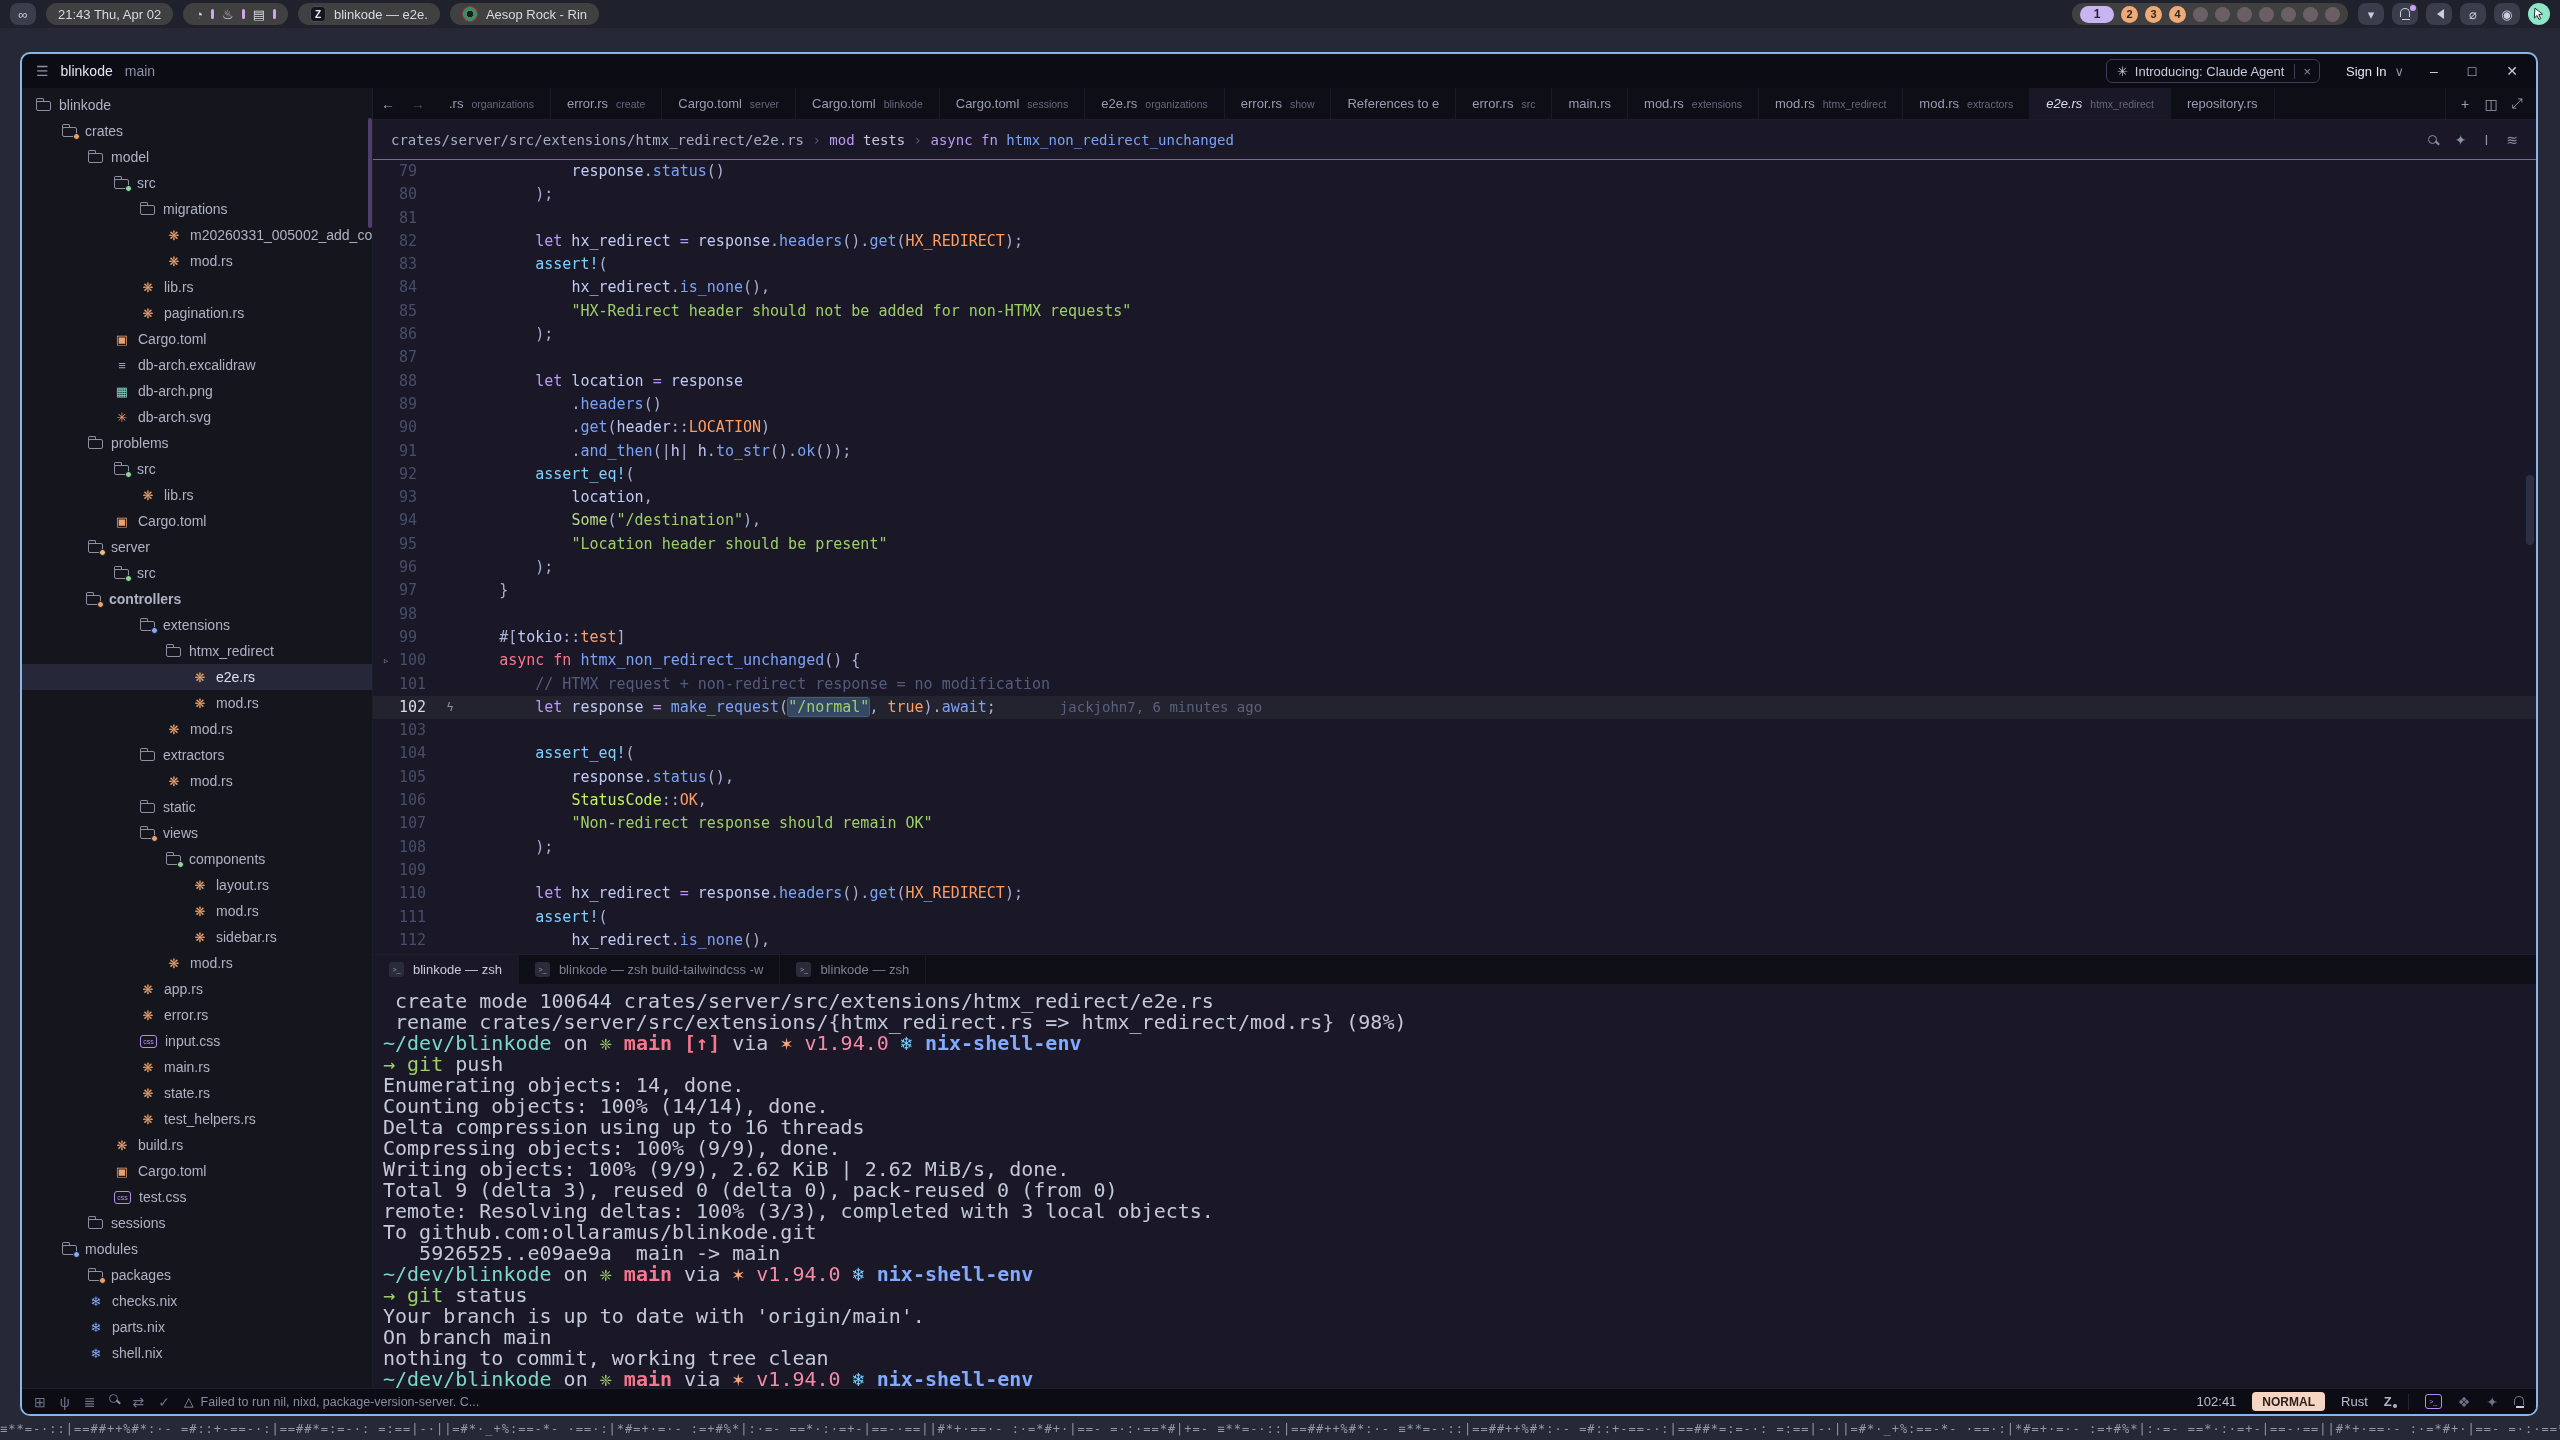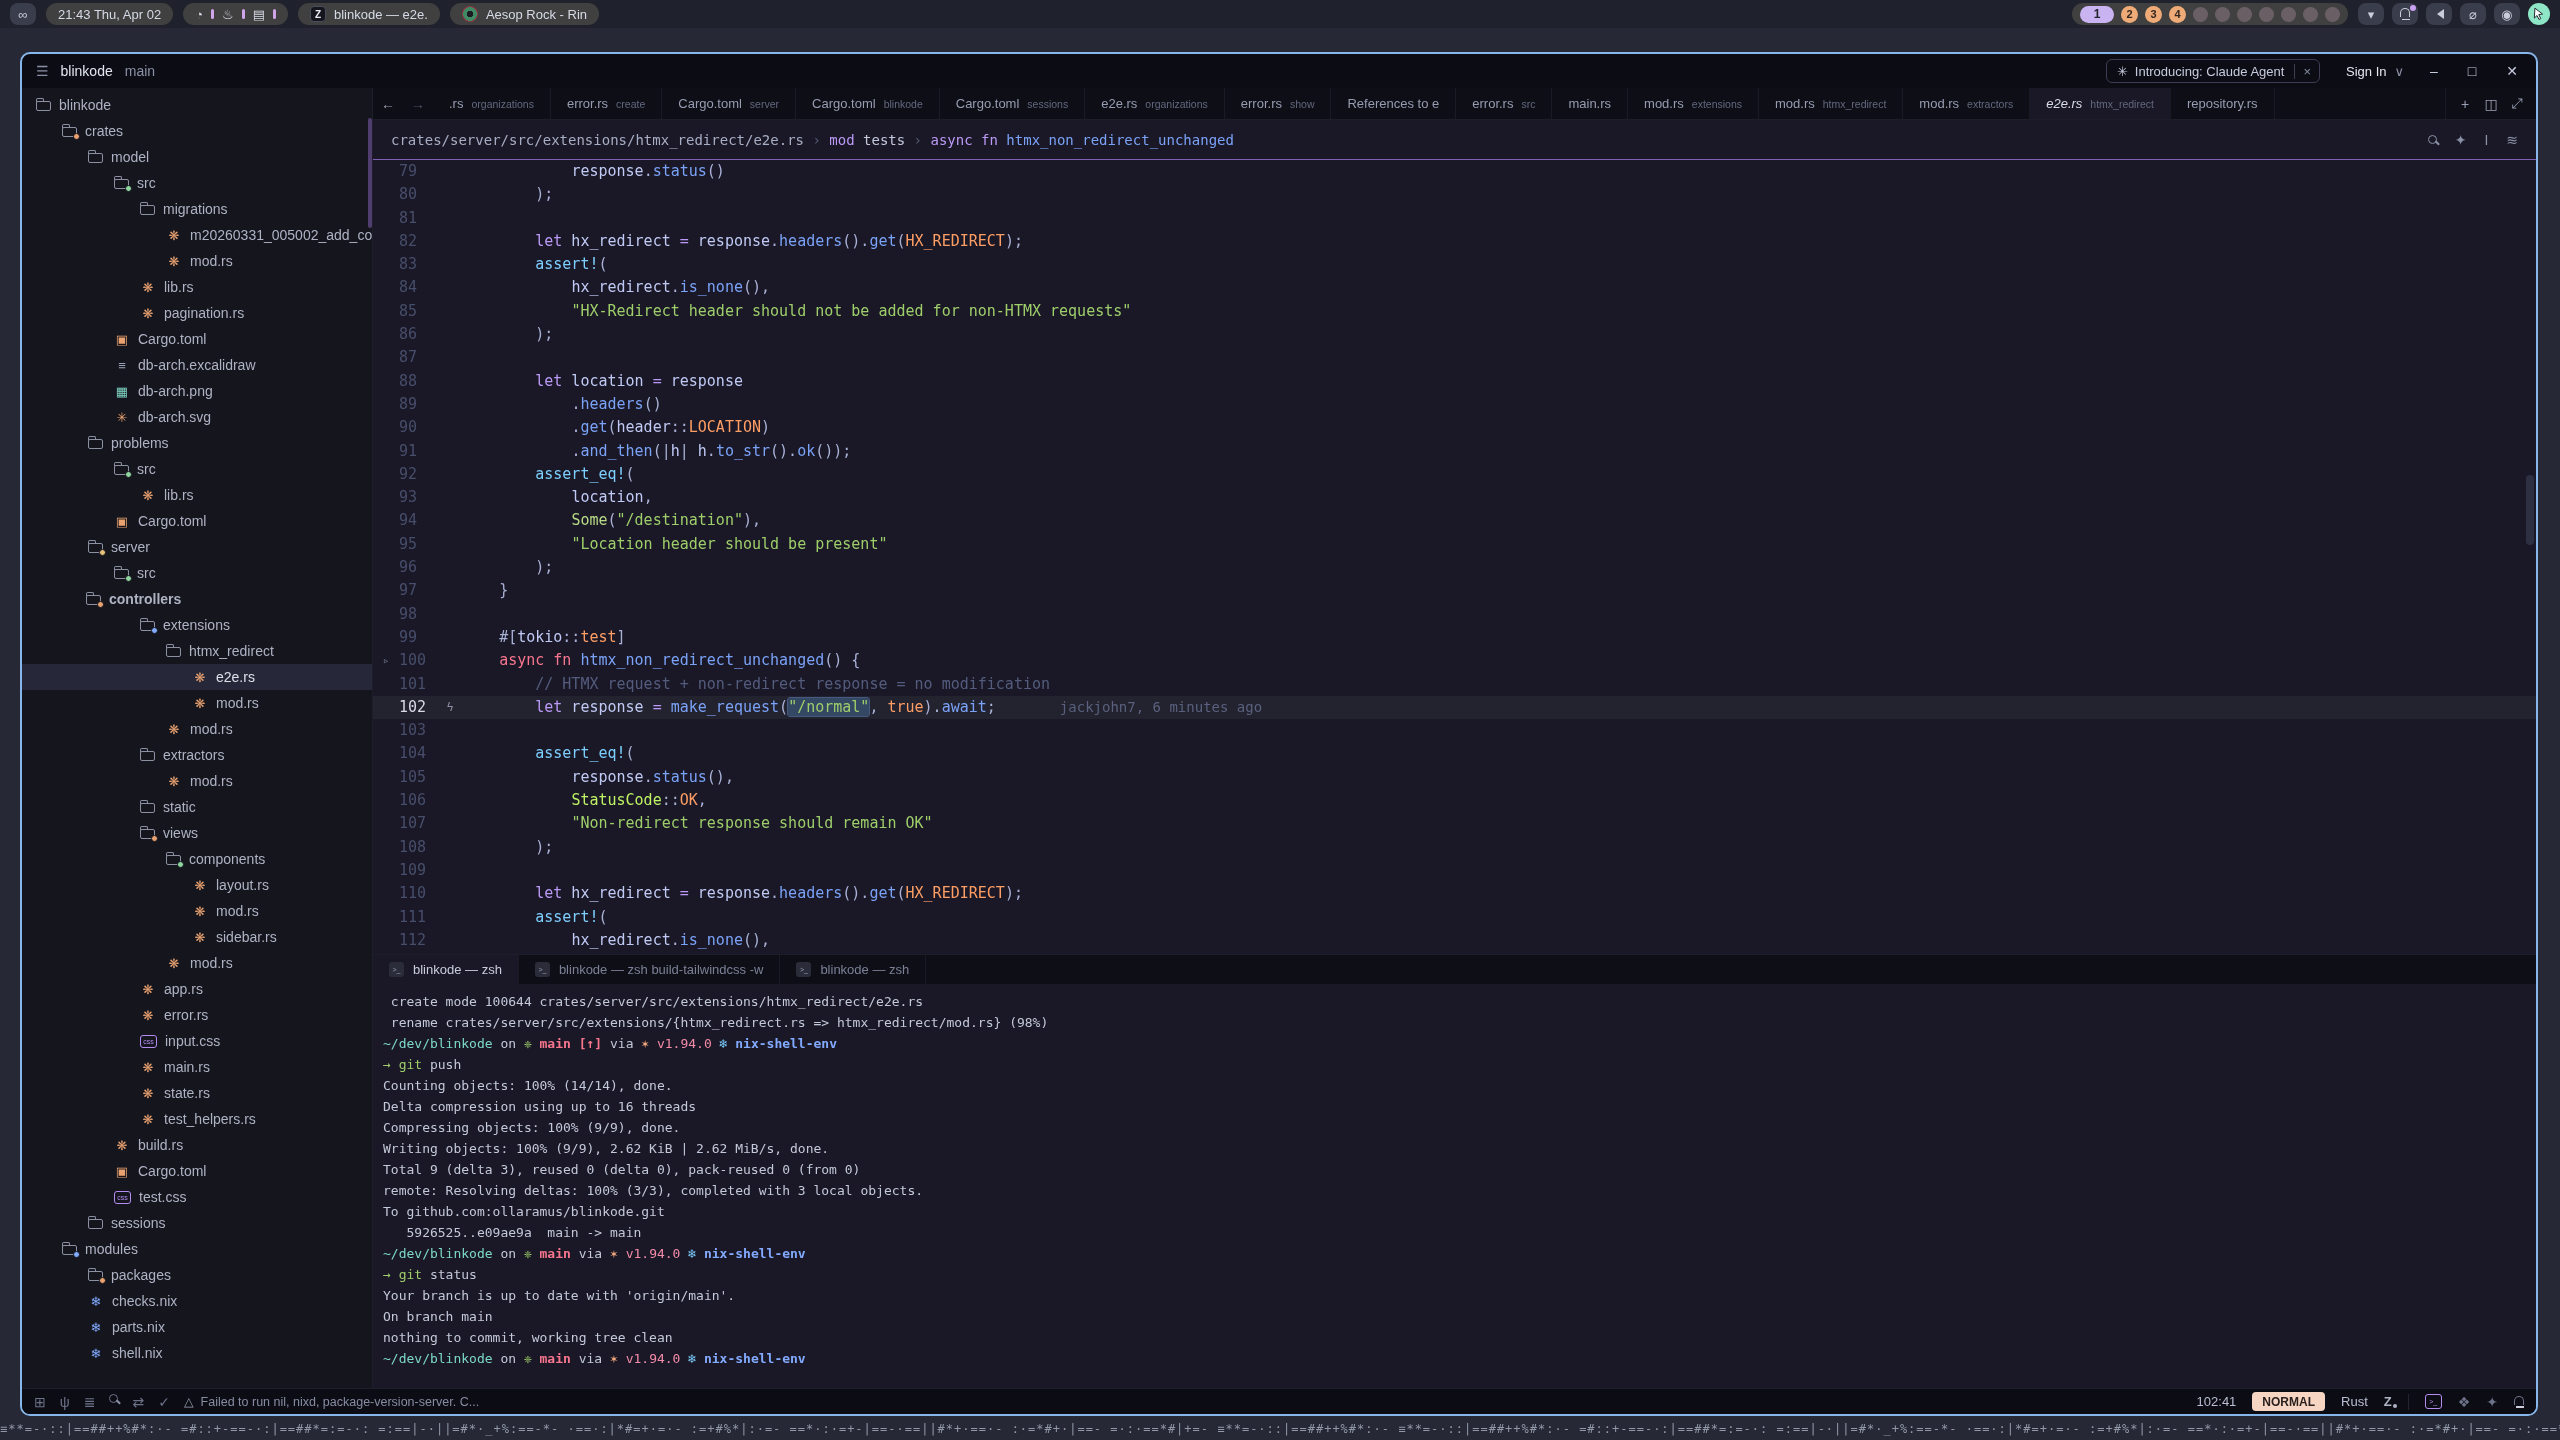--- a/index.html
+++ b/index.html
@@ -78,21 +78,21 @@
   .tk-vr{color:#c0caf5}.tk-pn{color:#a9b1d6}.tk-st{color:#9ece6a}.tk-cn{color:#ff9e64}
   .tk-mc{color:#7dcfff}.tk-cm{color:#545c7e}.tk-ty{color:#bef264}.tk-en{color:#b8db87}.tk-op{color:#bb9af7}
   .tk-sts{color:#9ece6a;background:#344763;border-radius:2px;outline:1px solid #465980}
   #ed-scroll{position:absolute;right:2px;top:315px;width:8px;height:70px;background:#2d3042;border-radius:4px}
 
   
   #termtabs{height:30px;background:#0e0f16;display:flex;flex:none;border-top:1px solid #1d1e2a}
   .ttab{display:flex;align-items:center;gap:9px;padding:0 16px;font-size:13px;color:#7b8097;border-right:1px solid #191a24;white-space:nowrap}
   .ttab.active{background:#1a1826;color:#c9cdde}
   .tico{width:15px;height:15px;border-radius:3px;background:#2a2c3a;color:#9aa0b5;font-size:7px;display:flex;align-items:center;justify-content:center;flex:none}
-  #terminal{height:404px;background:#1a1826;flex:none;padding:7px 0 0 10px;font-size:13px;line-height:21px;overflow:hidden}
+  #terminal{height:404px;background:#1a1826;flex:none;padding:7px 0 0 10px;font-size:20px;line-height:21px;overflow:hidden}
   .tline{white-space:pre}
   .t-tfg{color:#c3c8da}.t-tdir{color:#7cd9c6;font-weight:normal}.t-tred{color:#f7768e;font-weight:bold}
   .t-tpink{color:#f38ba8}.t-tblue{color:#82aaff;font-weight:bold}.t-tgreen{color:#9ece6a}
   .t-torange{color:#f5a97f}.t-tsnow{color:#7dcfff}
 
   
   #statusbar{height:26px;background:#0c0d14;border-top:1px solid #1d1e2a;display:flex;align-items:center;padding:0 12px;gap:14px;font-size:13px;flex:none}
   .sb-ic{color:#6c7289;font-size:14px}
   #sb-msg{color:#868ca2;font-size:12.5px;display:flex;gap:7px;align-items:center}
   #sb-right{margin-left:auto;display:flex;align-items:center;gap:16px}
@@ -544,20 +544,21 @@
           <div class="ttab">
             <span class="tico">&gt;_</span>
             <span>blinkode — zsh</span>
           </div>
         </div>
       <div id="terminal" class="mono">
           <div class="tline"><span class="t-tfg"> create mode 100644 crates/server/src/extensions/htmx_redirect/e2e.rs</span></div>
           <div class="tline"><span class="t-tfg"> rename crates/server/src/extensions/{htmx_redirect.rs =&gt; htmx_redirect/mod.rs} (98%)</span></div>
           <div class="tline"><span class="t-tdir">~/dev/blinkode</span><span class="t-tfg"> on </span><span class="t-tgreen">❈ </span><span class="t-tred">main</span><span class="t-tred"> [↑]</span><span class="t-tfg"> via </span><span class="t-torange">✶ </span><span class="t-tpink">v1.94.0</span><span class="t-tfg"> </span><span class="t-tsnow">❄ </span><span class="t-tblue">nix-shell-env</span></div>
           <div class="tline"><span class="t-tgreen">→ git </span><span class="t-tfg">push</span></div>
+          <div class="tline"><span class="t-tfg">Enumerating objects: 14, done.</span></div>
           <div class="tline"><span class="t-tfg">Counting objects: 100% (14/14), done.</span></div>
           <div class="tline"><span class="t-tfg">Delta compression using up to 16 threads</span></div>
           <div class="tline"><span class="t-tfg">Compressing objects: 100% (9/9), done.</span></div>
           <div class="tline"><span class="t-tfg">Writing objects: 100% (9/9), 2.62 KiB | 2.62 MiB/s, done.</span></div>
           <div class="tline"><span class="t-tfg">Total 9 (delta 3), reused 0 (delta 0), pack-reused 0 (from 0)</span></div>
           <div class="tline"><span class="t-tfg">remote: Resolving deltas: 100% (3/3), completed with 3 local objects.</span></div>
           <div class="tline"><span class="t-tfg">To github.com:ollaramus/blinkode.git</span></div>
           <div class="tline"><span class="t-tfg">   5926525..e09ae9a  main -&gt; main</span></div>
           <div class="tline"><span class="t-tdir">~/dev/blinkode</span><span class="t-tfg"> on </span><span class="t-tgreen">❈ </span><span class="t-tred">main</span><span class="t-tfg"> via </span><span class="t-torange">✶ </span><span class="t-tpink">v1.94.0</span><span class="t-tfg"> </span><span class="t-tsnow">❄ </span><span class="t-tblue">nix-shell-env</span></div>
           <div class="tline"><span class="t-tgreen">→ git </span><span class="t-tfg">status</span></div>

